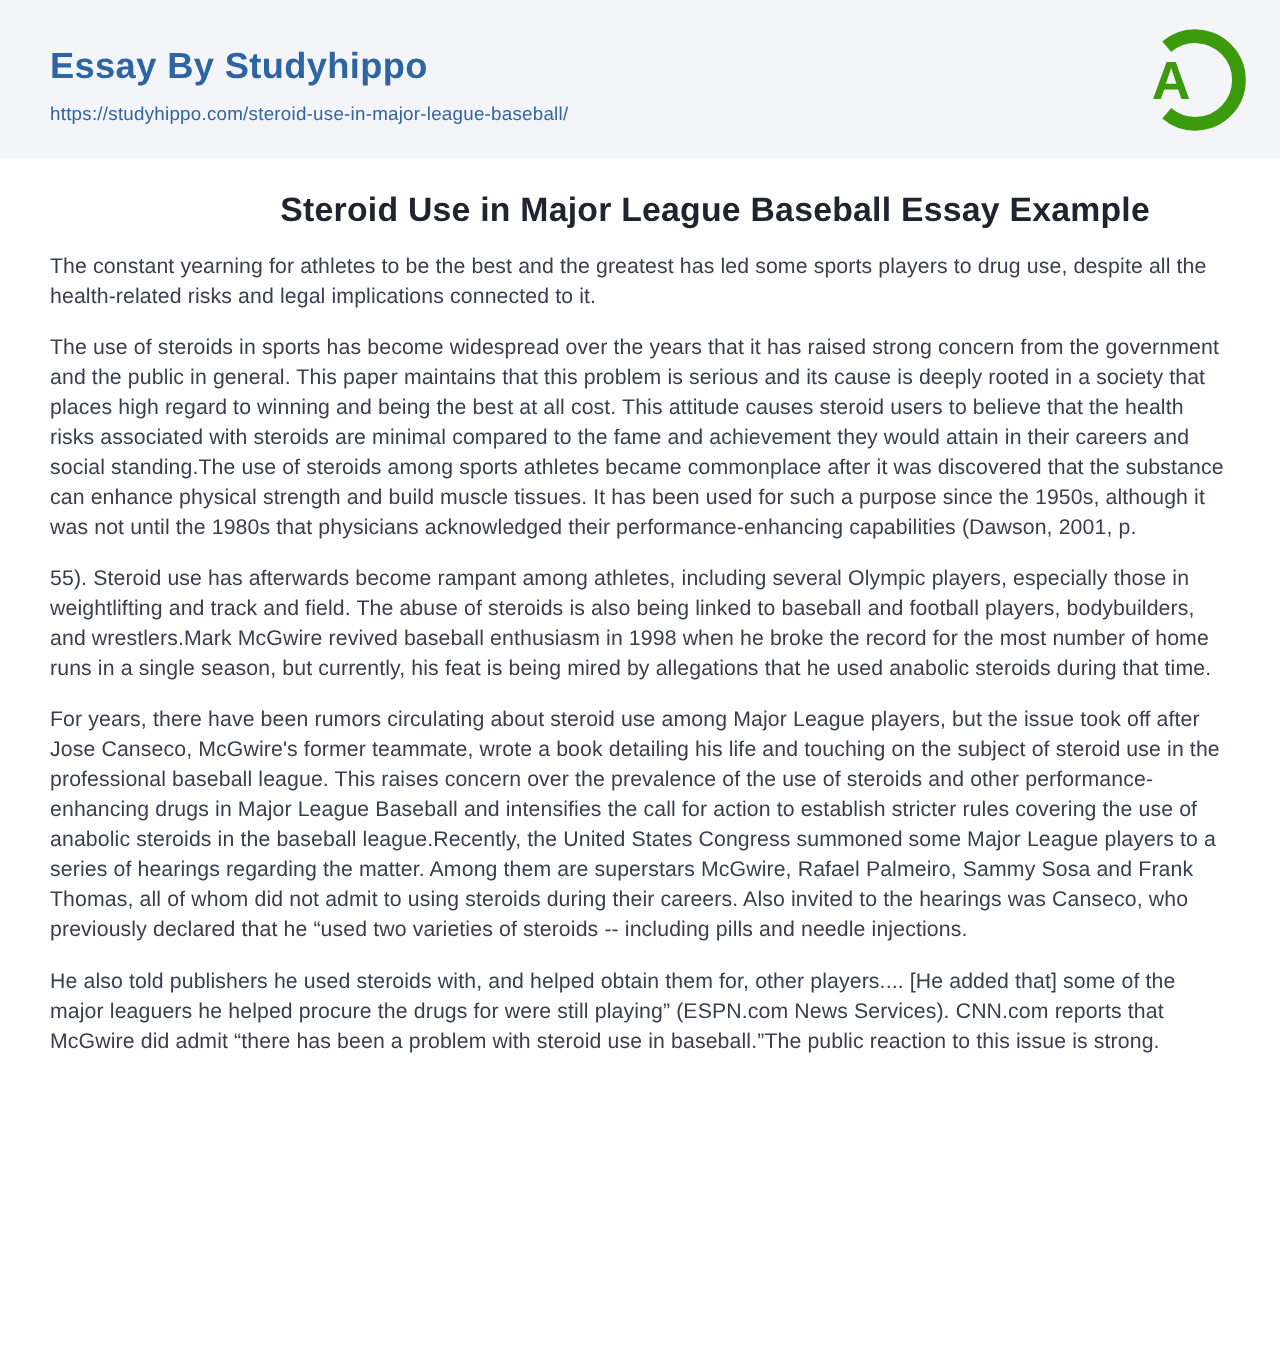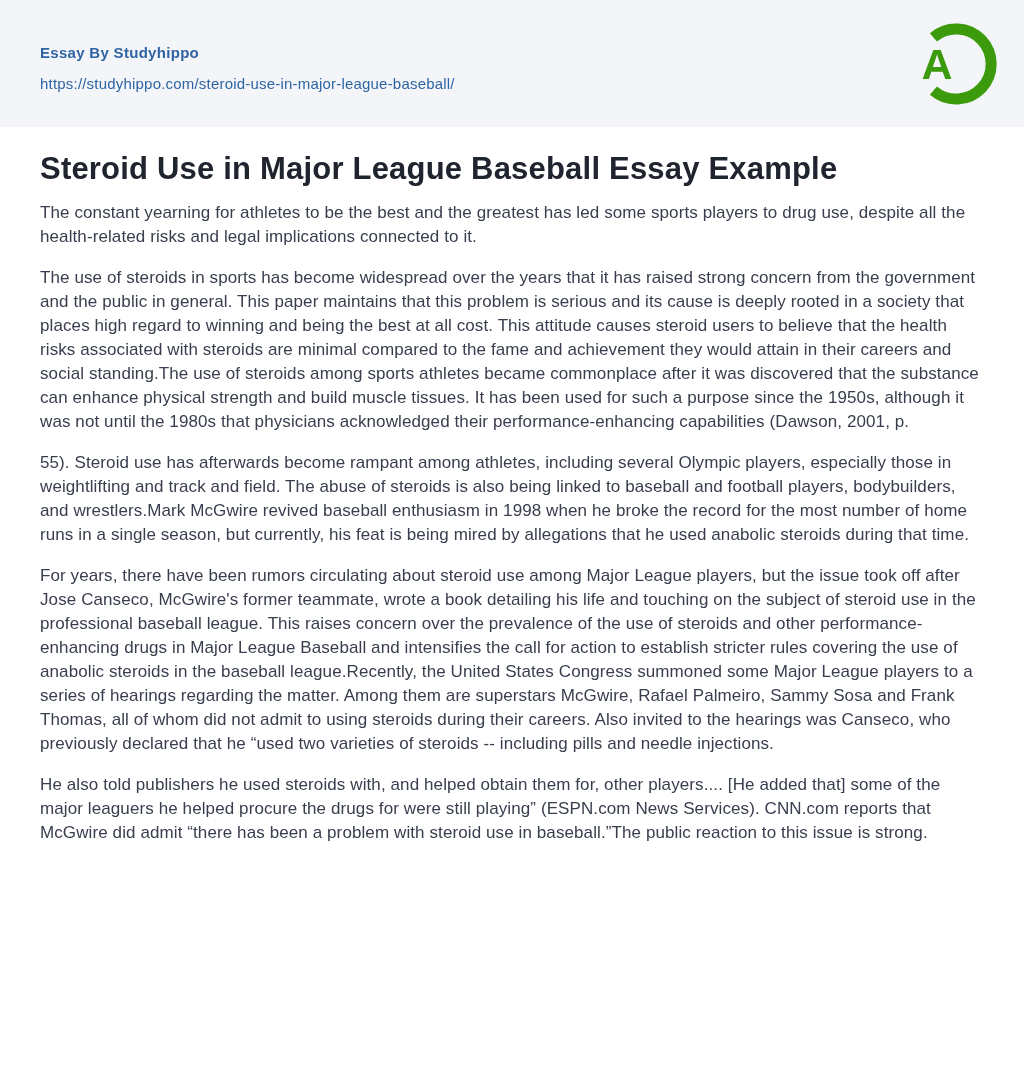--- a/index.html
+++ b/index.html
@@ -19,21 +19,21 @@
     background: #f3f5f9;
     height: 127px;
     display: flex;
     align-items: center;
     justify-content: space-between;
     padding: 0 27px 0 40px;
   }
   .header-text { padding-top: 10px; }
   .site-title {
     color: #2f64a3;
-    font-size: 15px;
+    font-size: 29px;
     font-weight: 700;
     letter-spacing: 0.3px;
     line-height: 1.2;
   }
   .page-url {
     display: inline-block;
     margin-top: 13px;
     color: #2f64a3;
     font-size: 15px;
     letter-spacing: 0.2px;
@@ -42,25 +42,26 @@
   }
   .logo { width: 88px; height: 94px; flex: 0 0 auto; }
   .logo svg { display: block; }
   
   .article {
     padding: 23px 39px 55px 40px;
   }
   .essay-title {
     margin: 0 0 14px 0;
     max-width: 880px;
-    font-size: 31px;
+    font-size: 27px;
     font-weight: 700;
     line-height: 37px;
     color: #20242e;
     letter-spacing: 0.2px;
+    text-align: right;
   }
   .essay-paragraph {
     margin: 0 0 17px 0;
     max-width: 946px;
     font-size: 17px;
     line-height: 24px;
     color: #383e4d;
     letter-spacing: 0.1px;
   }
   .essay-paragraph:last-child { margin-bottom: 0; }

